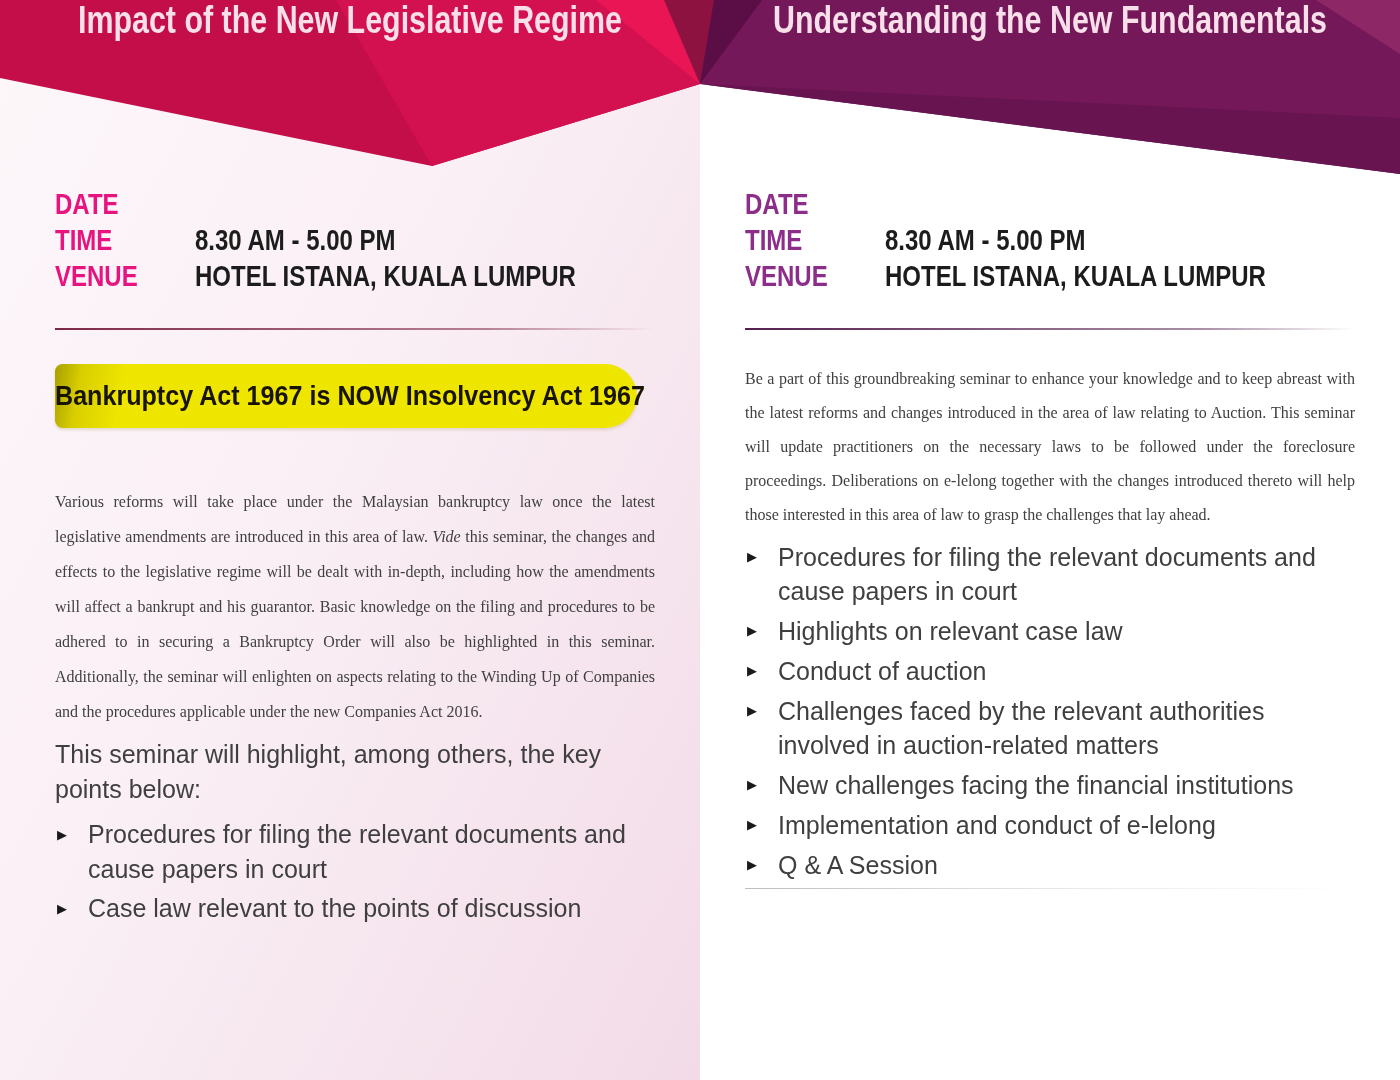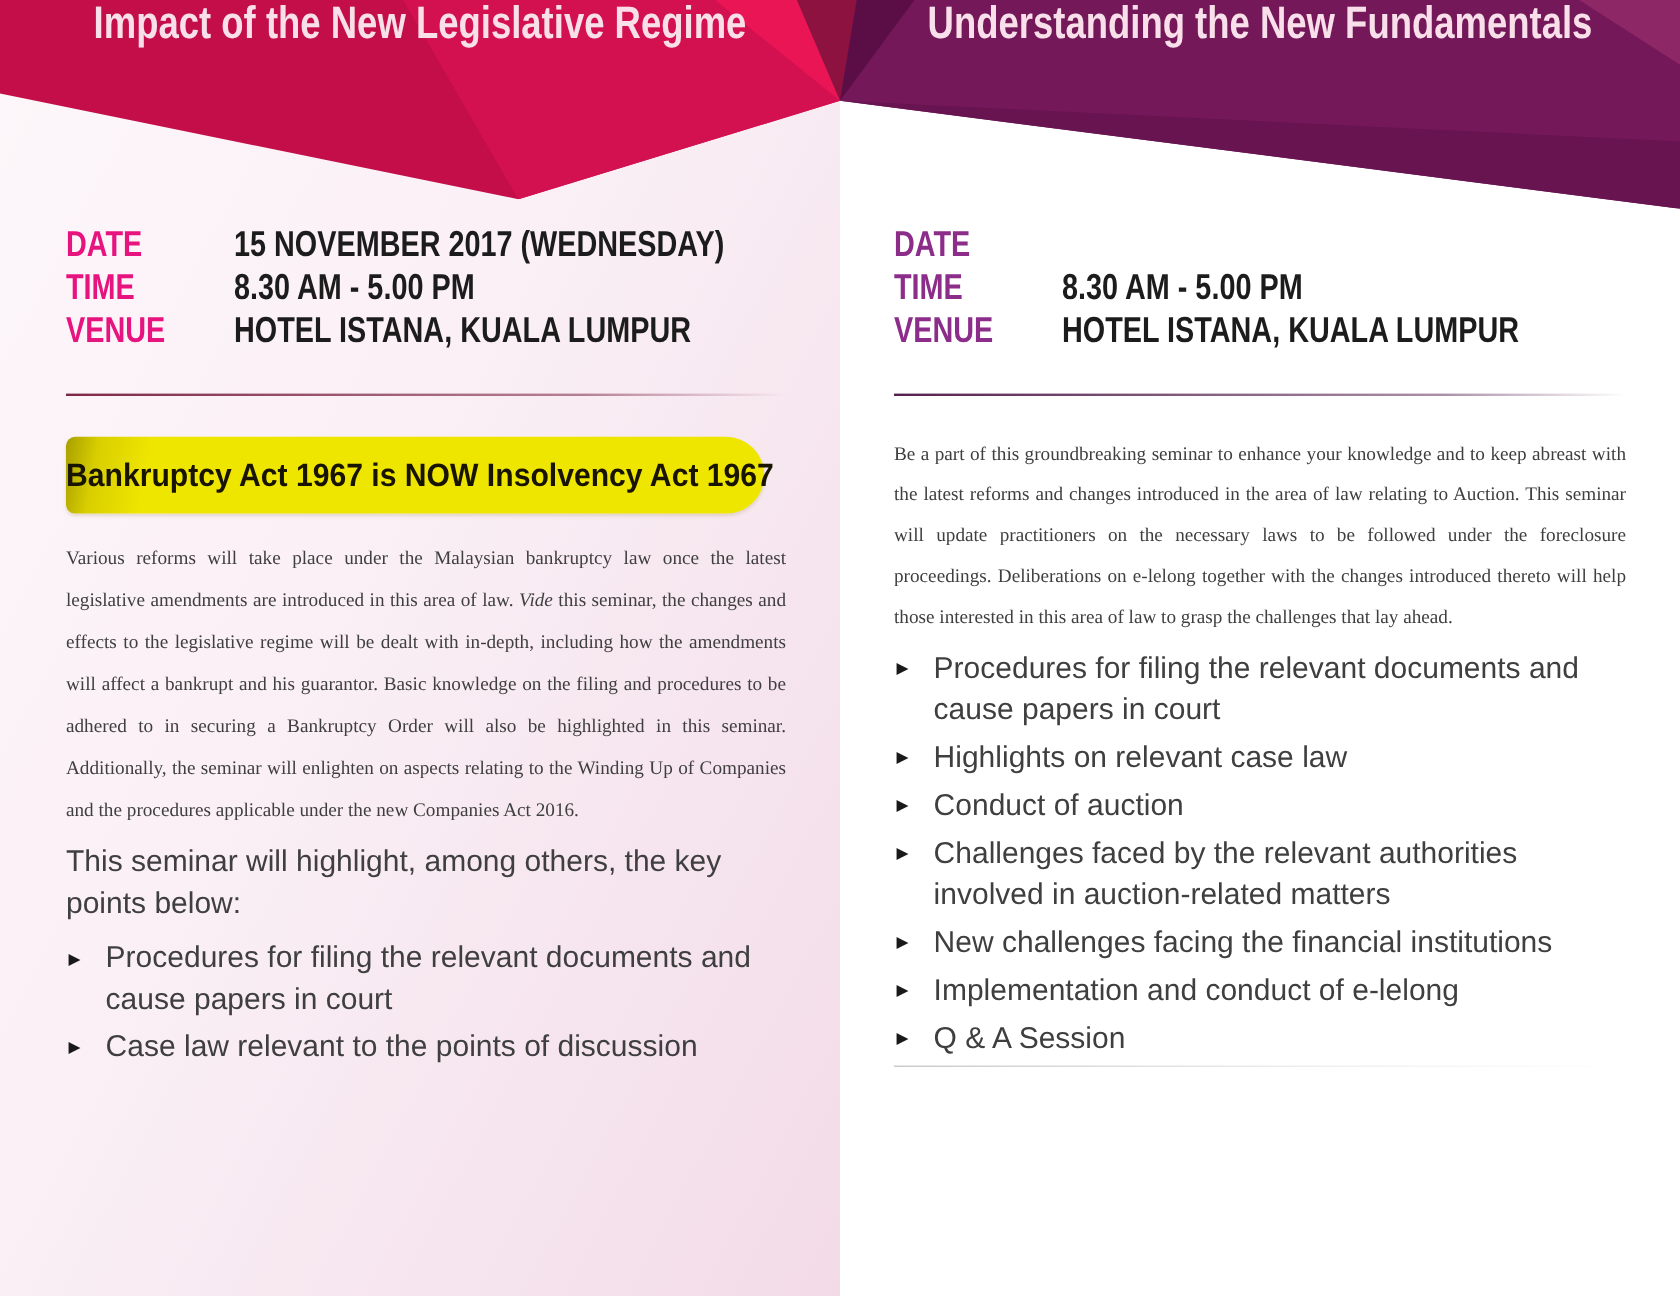--- a/index.html
+++ b/index.html
@@ -49,21 +49,21 @@
   .ribbon{
     margin-top:34px;width:582px;height:64px;box-sizing:border-box;
     border-radius:8px 34px 34px 8px;
     background:linear-gradient(100deg,var(--yellow_dark) 0px,#d9cf00 28px,var(--yellow_main) 72px);
     display:flex;align-items:center;
     box-shadow:0 2px 3px rgba(120,100,0,0.18);
   }
   .ribbon-text{font-size:27px;font-weight:bold;color:#181400;white-space:nowrap;display:inline-block;transform:scaleX(0.93);transform-origin:0 50%;}
   
   .para{margin:0;text-align:justify;font-size:16px;font-family:Liberation Serif, serif;}
-  .col-left .para{margin-top:20px;line-height:35px;}
+  .col-left .para{margin-top:56px;line-height:35px;}
   .col-right .para{margin-top:32px;line-height:34px;}
   .para em{font-style:italic;}
   .list-intro{margin:0;font-size:25px;}
   .col-left .list-intro{margin-top:8px;line-height:35px;}
   .col-right .list-intro{margin-top:12px;line-height:34px;}
   ul.blist{list-style:none;margin:0;padding:0;font-size:25px;}
   .col-left ul.blist li{line-height:35px;}
   .col-right ul.blist li{line-height:34px;}
   ul.blist li{position:relative;padding-left:33px;}
   .col-left li.b1{margin-top:10px;}
@@ -88,21 +88,20 @@
     <div class="shp shp-junction-red"></div>
     <div class="shp shp-junction-purple"></div>
     <div class="banner-title left">Impact of the New Legislative Regime</div>
     <div class="banner-title right">Understanding the New Fundamentals</div>
   </div>
 
   <div class="col col-left">
     <div class="info">
       <div class="info-row">
         <span class="info-lbl"><span class="cond">DATE</span></span>
-        <span class="info-val"><span class="cond">15 NOVEMBER 2017 (WEDNESDAY)</span></span>
       </div>
       <div class="info-row">
         <span class="info-lbl"><span class="cond">TIME</span></span>
         <span class="info-val"><span class="cond">8.30 AM - 5.00 PM</span></span>
       </div>
       <div class="info-row">
         <span class="info-lbl"><span class="cond">VENUE</span></span>
         <span class="info-val"><span class="cond">HOTEL ISTANA, KUALA LUMPUR</span></span>
       </div>
     </div>

